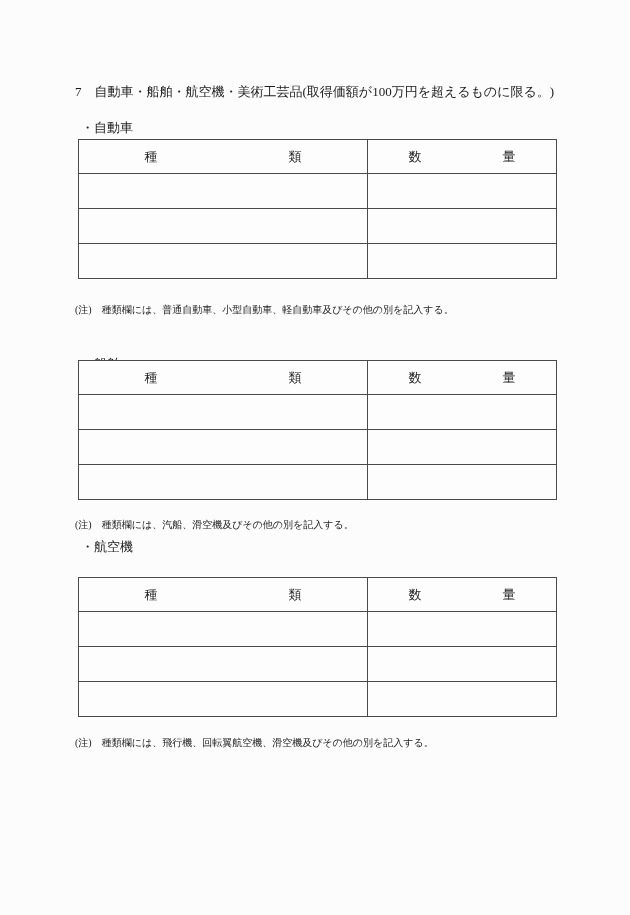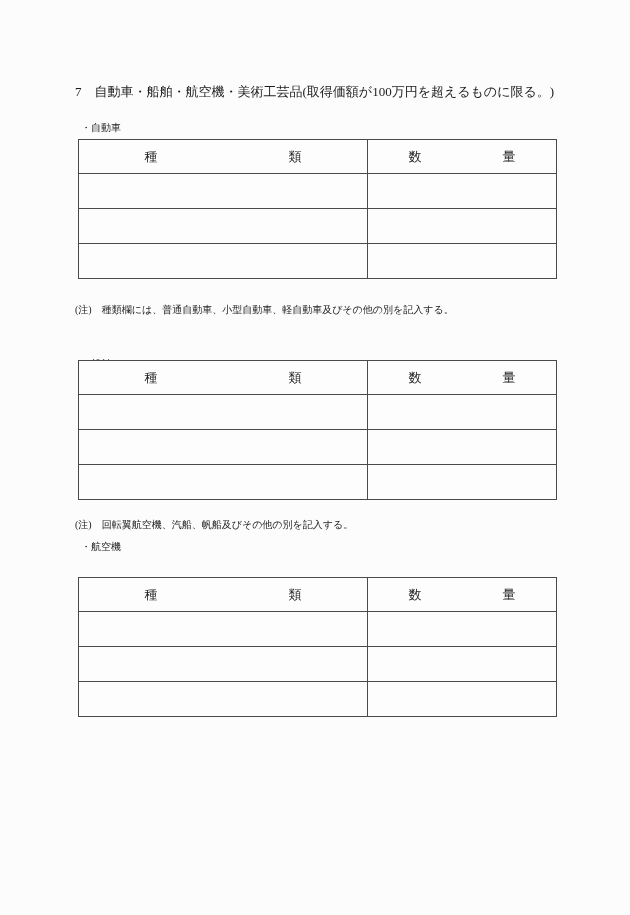--- a/index.html
+++ b/index.html
@@ -22,21 +22,21 @@
   .abs { position: absolute; text-align: right; }
   .heading {
     left: 75px;
     top: 84px;
     font-size: 13px;
     line-height: 15px;
     white-space: nowrap;
   }
   .sub-label {
     left: 81px;
-    font-size: 10px;
+    font-size: 13px;
     line-height: 14px;
     white-space: nowrap;
   }
   .form-table {
     position: absolute;
     left: 78px;
     width: 478px;
     border-collapse: collapse;
     table-layout: fixed;
   }
@@ -144,21 +144,21 @@
       <tr>
         <td></td>
         <td></td>
       </tr>
       <tr>
         <td></td>
         <td></td>
       </tr>
     </tbody>
   </table>
-  <div class="abs note" style="top:517px">(注)　回転翼航空機、汽船、帆船及びその他の別を記入する。</div>
+  <div class="abs note" style="top:517px">(注)　種類欄には、汽船、滑空機及びその他の別を記入する。</div>
 
   <div class="abs sub-label" style="top:540px">・航空機</div>
   <table class="form-table" style="top:577px">
     <colgroup>
         <col style="width:289px">
         <col style="width:189px">
       </colgroup>
     <thead>
       <tr>
         <th>
@@ -183,14 +183,15 @@
       <tr>
         <td></td>
         <td></td>
       </tr>
       <tr>
         <td></td>
         <td></td>
       </tr>
     </tbody>
   </table>
+  <div class="abs note" style="top:735px">(注)　種類欄には、飛行機、回転翼航空機、滑空機及びその他の別を記入する。</div>
 
 </div>
 
 </body></html>

